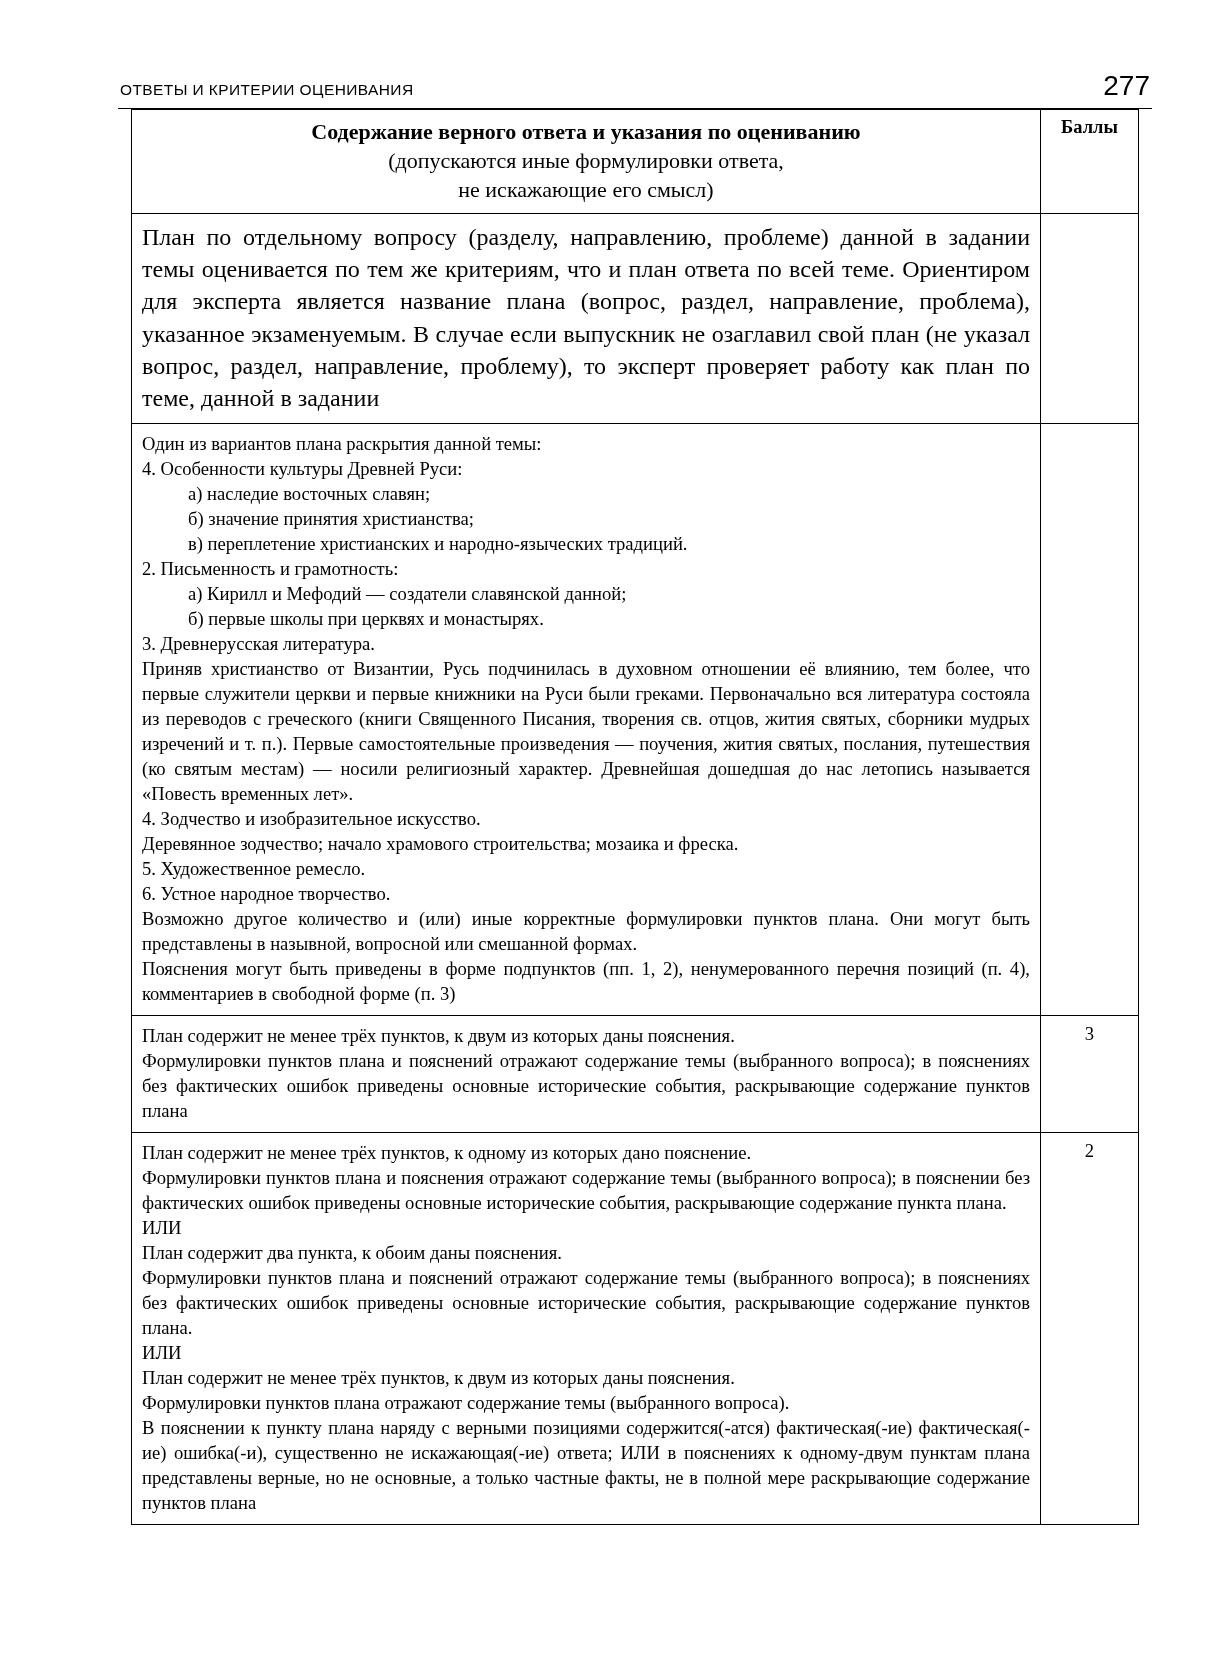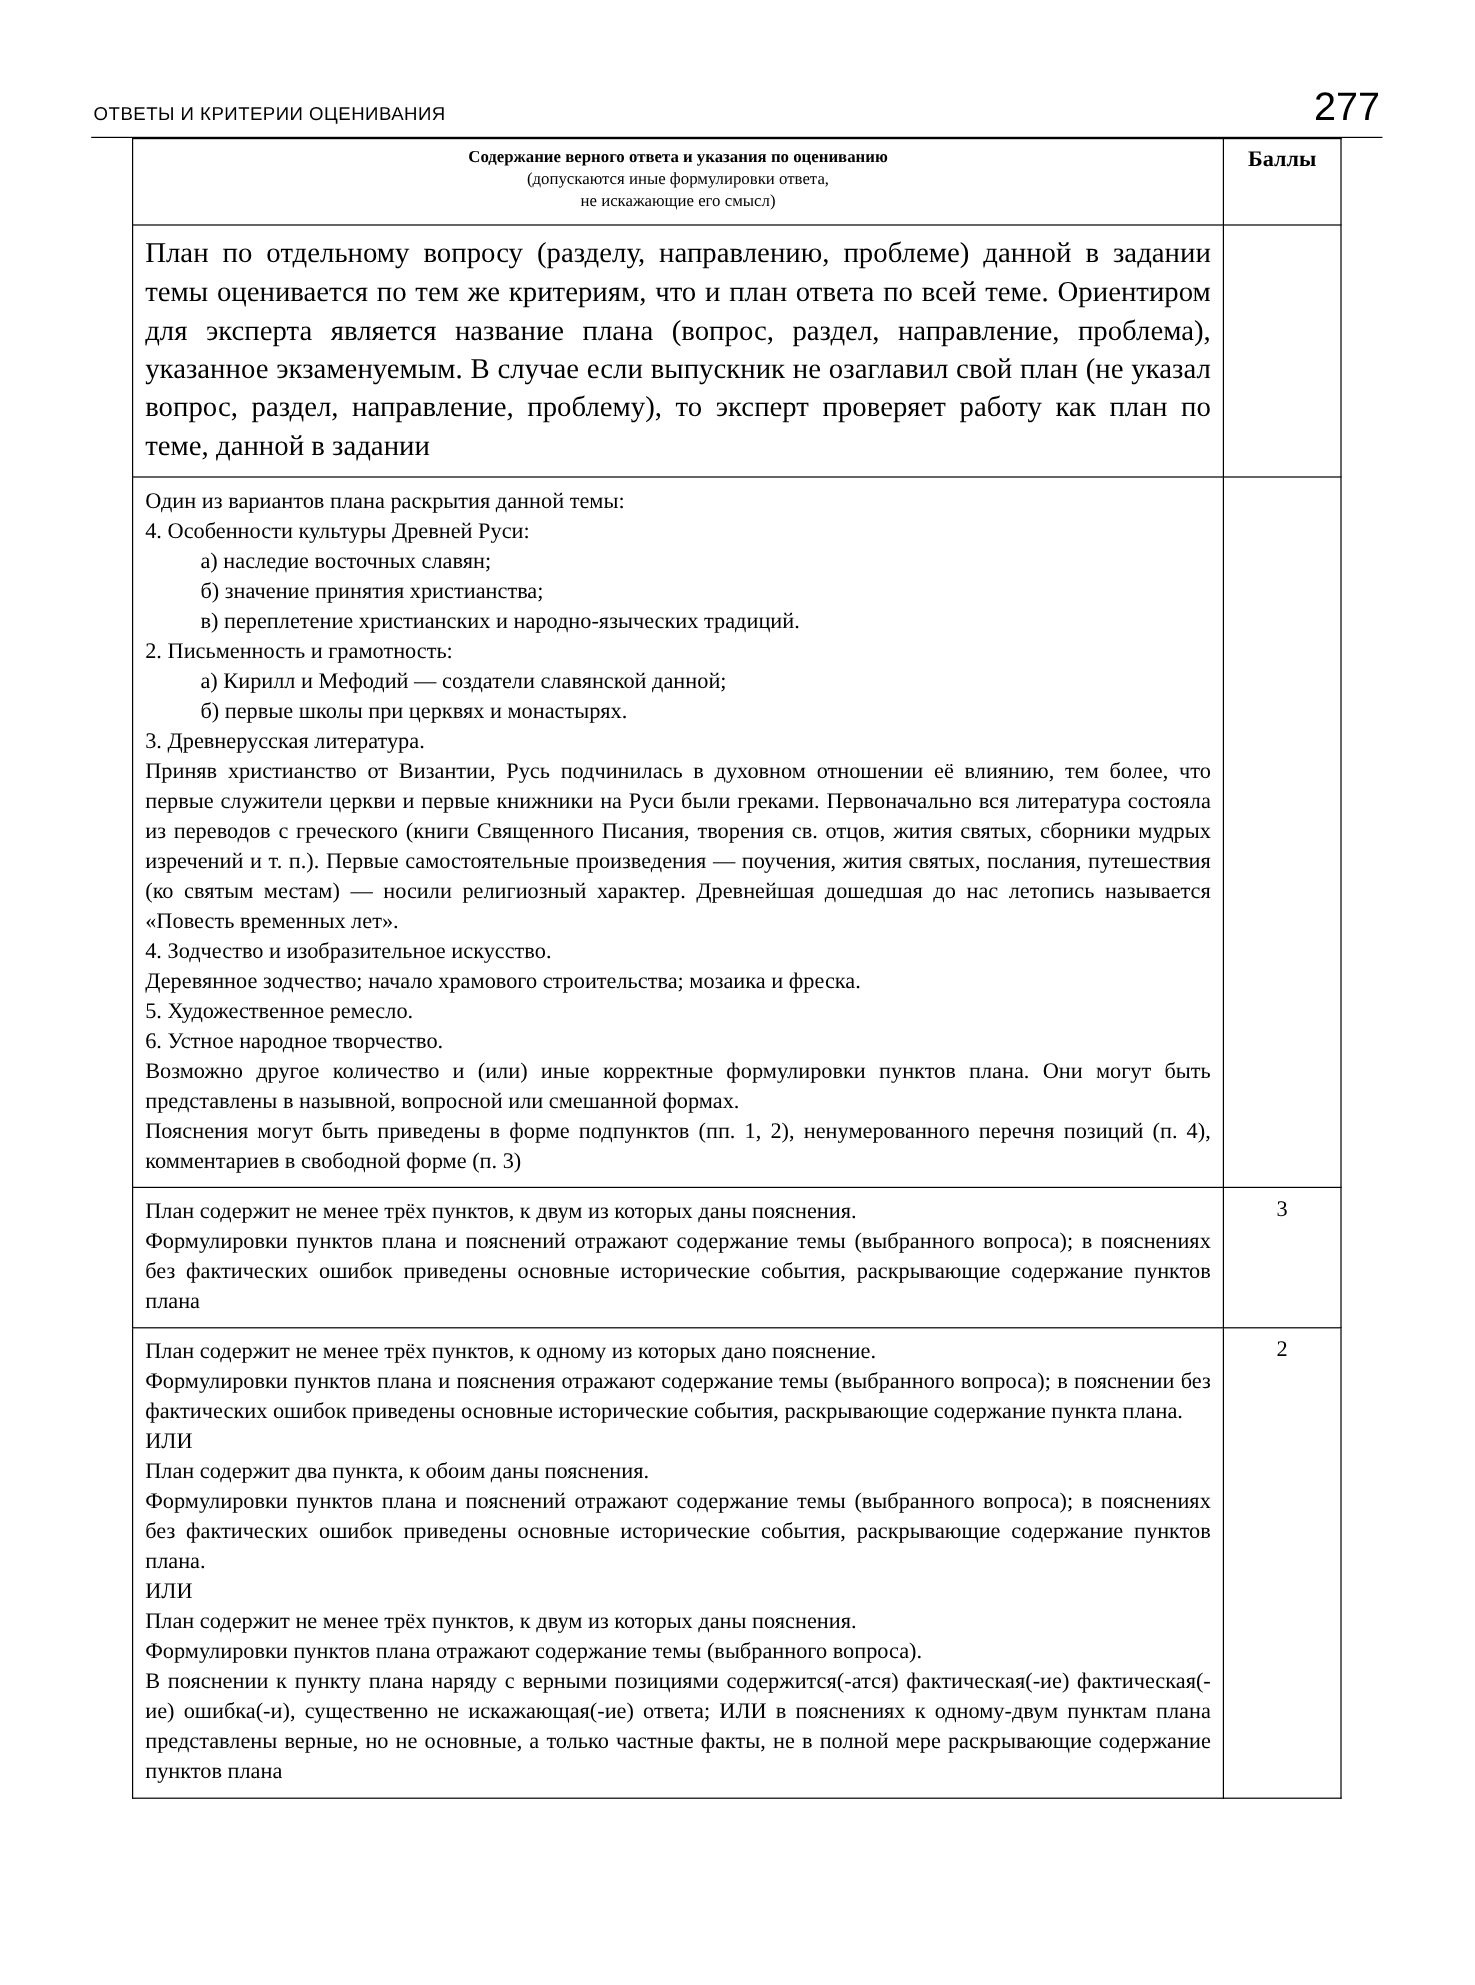--- a/index.html
+++ b/index.html
@@ -12,37 +12,37 @@
     height: 1654px;
     font-family: "Liberation Serif", serif;
     color: #000000;
     position: relative;
   }
   .page {
     position: relative;
     width: 1228px;
     height: 1654px;
     box-sizing: border-box;
-    padding: 70px 74px 0 74px;
+    padding: 70px 74px 0 116px;
   }
   .header {
     display: flex;
     align-items: baseline;
     justify-content: space-between;
     padding: 0 4px 6px 4px;
   }
   .header-title {
     font-family: "Liberation Sans", sans-serif;
     font-size: 15.5px;
     letter-spacing: 0.4px;
     font-weight: 400;
   }
   .header-page {
     font-family: "Liberation Sans", sans-serif;
-    font-size: 33px;
+    font-size: 28px;
     font-weight: 400;
   }
   .header-rule {
     border-bottom: 1.6px solid #000;
     margin: 0 2px;
   }
   .continuation {
     text-align: right;
     font-style: italic;
     font-size: 20px;
@@ -59,21 +59,21 @@
     vertical-align: top;
     padding: 7px 10px 9px 10px;
   }
   .col-score {
     width: 98px;
     text-align: center;
   }
   .head-cell {
     text-align: center;
     font-weight: bold;
-    font-size: 14px;
+    font-size: 22px;
     line-height: 1.32;
     padding-top: 12px;
     padding-bottom: 12px;
   }
   .head-cell .sub {
     font-weight: normal;
   }
   .head-score {
     text-align: center;
     font-weight: bold;

